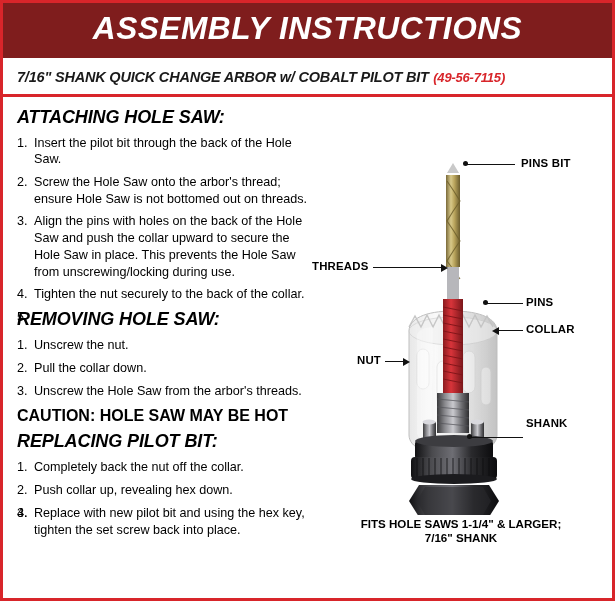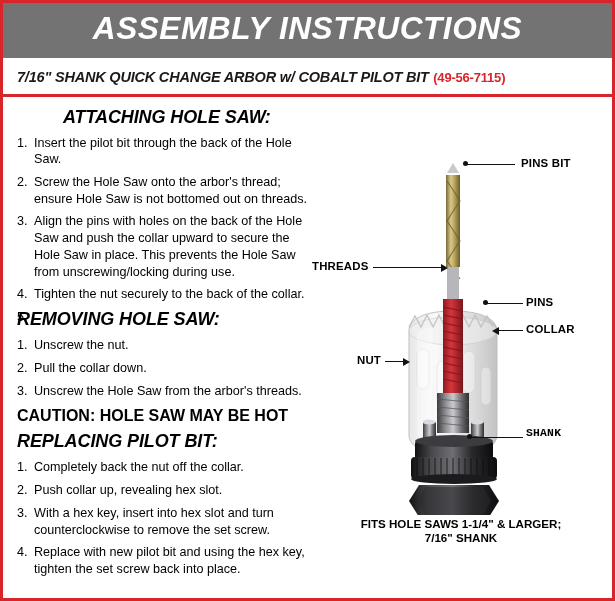--- a/index.html
+++ b/index.html
@@ -17,21 +17,21 @@
   .page {
     position: relative;
     width: 615px;
     height: 601px;
     box-sizing: border-box;
     border: 3px solid #d8252a;
     background: #ffffff;
   }
   
   .header-band {
-    background: #737373;
+    background: #7f1d1d;
     padding: 10px 0 12px 0;
     text-align: center;
   }
   .header-title {
     color: #ffffff;
     font-size: 31px;
     font-weight: bold;
     font-style: italic;
     letter-spacing: 0.5px;
     font-family: "Liberation Sans", sans-serif;
@@ -50,20 +50,21 @@
   .subhead-text {
     font-size: 14.5px;
     font-weight: bold;
     font-style: italic;
     color: #1a1a1a;
     letter-spacing: -0.2px;
   }
   .subhead-code {
     font-size: 13px;
     font-weight: bold;
+    font-style: italic;
     color: #d8252a;
     letter-spacing: -0.2px;
   }
   
   .content {
     display: flex;
     flex-direction: row;
     padding: 10px 8px 0 14px;
     box-sizing: border-box;
   }
@@ -75,21 +76,21 @@
     flex: 1 1 auto;
     position: relative;
   }
   h2.section {
     font-size: 18px;
     font-weight: bold;
     font-style: italic;
     margin: 6px 0 7px 0;
     letter-spacing: -0.1px;
   }
-  h2.section.first { margin-top: 0; margin-left: 46px; }
+  h2.section.first { margin-top: 0; }
   ol.steps {
     list-style: none;
     margin: 0 0 6px 0;
     padding: 0;
   }
   ol.steps li {
     position: relative;
     font-size: 12.6px;
     line-height: 1.33;
     margin-bottom: 6px;
@@ -187,22 +188,22 @@
         <li><span class="num">1.</span><span>Unscrew the nut.</span></li>
         <li><span class="num">2.</span><span>Pull the collar down.</span></li>
         <li><span class="num">3.</span><span>Unscrew the Hole Saw from the arbor's threads.</span></li>
       </ol>
 
       <div class="caution">CAUTION:  HOLE SAW MAY BE HOT</div>
 
       <h2 class="section">REPLACING PILOT BIT:</h2>
       <ol class="steps">
         <li><span class="num">1.</span><span>Completely back the nut off the collar.</span></li>
-        <li><span class="num">2.</span><span>Push collar up, revealing hex slot.</span></li>
-        <li><span class="num">3.</span><span>With a hex key, insert into hex slot and turn counterclockwise to remove the set screw.</span></li>
+        <li><span class="num">2.</span><span>Push collar up, revealing hex down.</span></li>
+        <li><span class="num">3.</span></li>
         <li><span class="num">4.</span><span>Replace with new pilot bit and using the hex key, tighten the set screw back into place.</span></li>
       </ol>
 
     </div>
 
     <div class="col-right">
       <div class="illus">
 
         <svg width="290" height="380" viewBox="0 0 290 380" style="position:absolute;left:0;top:0;">
           <defs>
@@ -344,21 +345,21 @@
         <span class="dot" style="left:170px; top:165px;"></span>
 
         <span class="callout" style="left:213px; top:188px;">COLLAR</span>
         <span class="lead" style="left:186px; top:195px; width:24px;"></span>
         <span class="arrowhead arrow-left" style="left:179px; top:192px;"></span>
 
         <span class="callout" style="left:44px; top:219px;">NUT</span>
         <span class="lead" style="left:72px; top:226px; width:18px;"></span>
         <span class="arrowhead arrow-right" style="left:90px; top:223px;"></span>
 
-        <span class="callout" style="left:213px; top:292px;font-family:Liberation Mono, monospace;">SHANK</span>
+        <span class="callout" style="left:213px; top:282px;">SHANK</span>
         <span class="lead" style="left:158px; top:302px; width:52px;"></span>
         <span class="dot" style="left:154px; top:299px;"></span>
 
         <div class="fits-text">
           <div>FITS HOLE SAWS 1-1/4" &amp; LARGER;</div>
           <div>7/16" SHANK</div>
         </div>
       </div>
     </div>
   </div>

